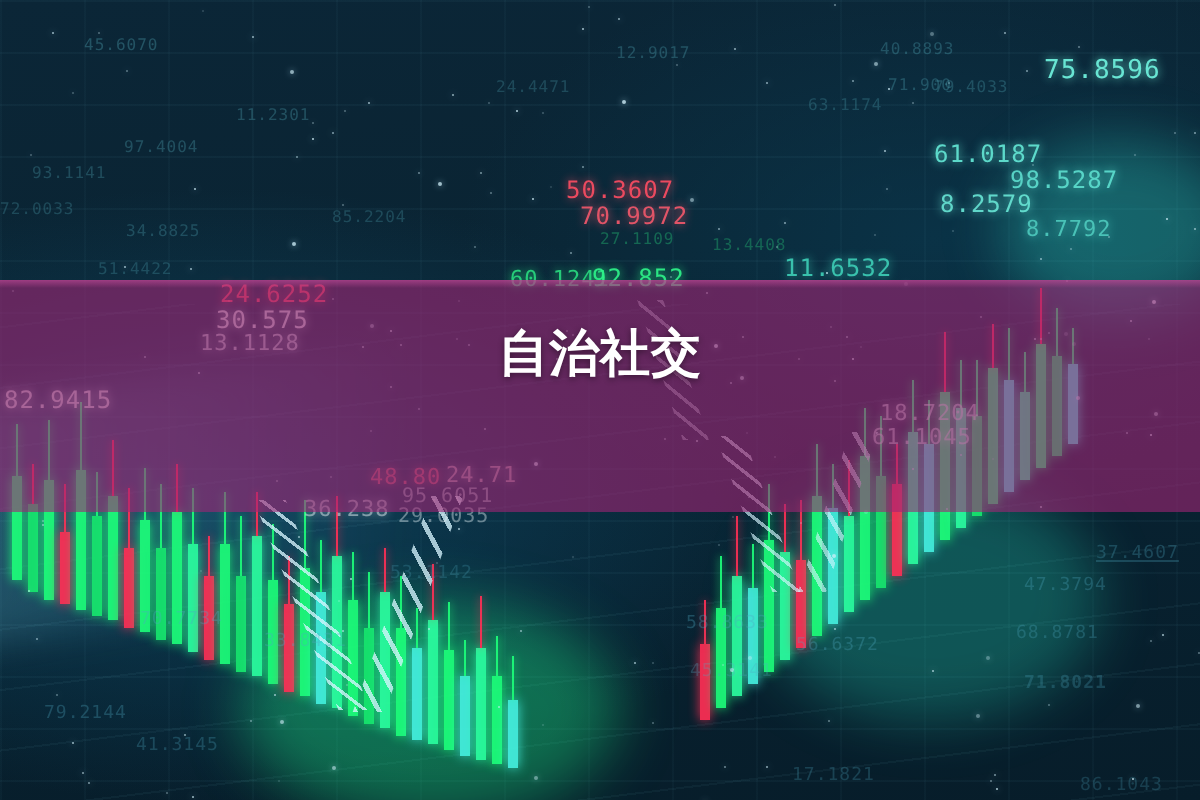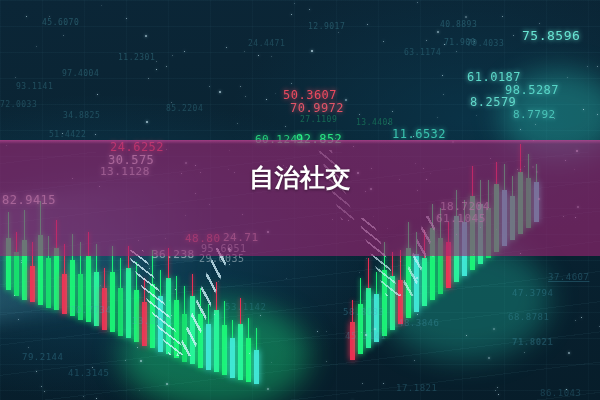--- a/index.html
+++ b/index.html
@@ -570,28 +570,28 @@
       <span class="num" style="left: 444px; top: 38px; font-size: 8px; color: rgb(99, 201, 216); opacity: 0.26;">71.900</span>
       <span class="num" style="left: 467px; top: 39px; font-size: 8px; color: rgb(99, 201, 216); opacity: 0.24;">79.4033</span>
       <span class="num" style="left: 404px; top: 48px; font-size: 8px; color: rgb(99, 201, 216); opacity: 0.22;">63.1174</span>
       <span class="num" style="left: 300px; top: 115px; font-size: 8px; color: rgb(46, 245, 138); opacity: 0.3;">27.1109</span>
       <span class="num" style="left: 356px; top: 118px; font-size: 8px; color: rgb(46, 245, 138); opacity: 0.28;">13.4408</span>
       <span class="num" style="left: 70px; top: 305px; font-size: 9px; color: rgb(79, 169, 194); opacity: 0.34;">70.7734</span>
       <span class="num" style="left: 132px; top: 316px; font-size: 9px; color: rgb(79, 169, 194); opacity: 0.32;">33.8431</span>
       <span class="num" style="left: 22px; top: 352px; font-size: 9px; color: rgb(79, 169, 194); opacity: 0.3;">79.2144</span>
       <span class="num" style="left: 68px; top: 368px; font-size: 9px; color: rgb(79, 169, 194); opacity: 0.28;">41.3145</span>
       <span class="num" style="left: 343px; top: 307px; font-size: 9px; color: rgb(79, 169, 194); opacity: 0.32;">58.8633</span>
-      <span class="num" style="left: 398px; top: 318px; font-size: 9px; color: rgb(79, 169, 194); opacity: 0.3;">48.3846</span>
+      <span class="num" style="left: 398px; top: 318px; font-size: 9px; color: rgb(79, 169, 194); opacity: 0.3;">56.6372</span>
       <span class="num" style="left: 345px; top: 331px; font-size: 9px; color: rgb(79, 169, 194); opacity: 0.28;">45.3141</span>
       <span class="num" style="left: 512px; top: 288px; font-size: 9px; color: rgb(79, 169, 194); opacity: 0.3;">47.3794</span>
       <span class="num" style="left: 508px; top: 312px; font-size: 9px; color: rgb(79, 169, 194); opacity: 0.28;">68.8781</span>
       <span class="num" style="left: 512px; top: 337px; font-size: 9px; color: rgb(79, 169, 194); opacity: 0.26; font-weight: bold;">71.8021</span>
       <span class="num" style="left: 548px; top: 272px; font-size: 9px; color: rgb(79, 169, 194); opacity: 0.28; text-decoration: underline;">37.4607</span>
       <span class="num" style="left: 396px; top: 383px; font-size: 9px; color: rgb(79, 169, 194); opacity: 0.26;">17.1821</span>
-      <span class="num" style="left: 195px; top: 302px; font-size: 9px; color: rgb(79, 169, 194); opacity: 0.24; padding-left: 30px;">53.1142</span>
+      <span class="num" style="left: 195px; top: 282px; font-size: 9px; color: rgb(79, 169, 194); opacity: 0.24;">53.1142</span>
       <span class="num" style="left: 540px; top: 388px; font-size: 9px; color: rgb(79, 169, 194); opacity: 0.24;">86.1043</span>
     </div>
 
   <div class="band"></div>
   <div class="band-top-glow"></div>
 
   <div class="title-wrap">
     <span class="title">自治社交</span>
   </div>
 

